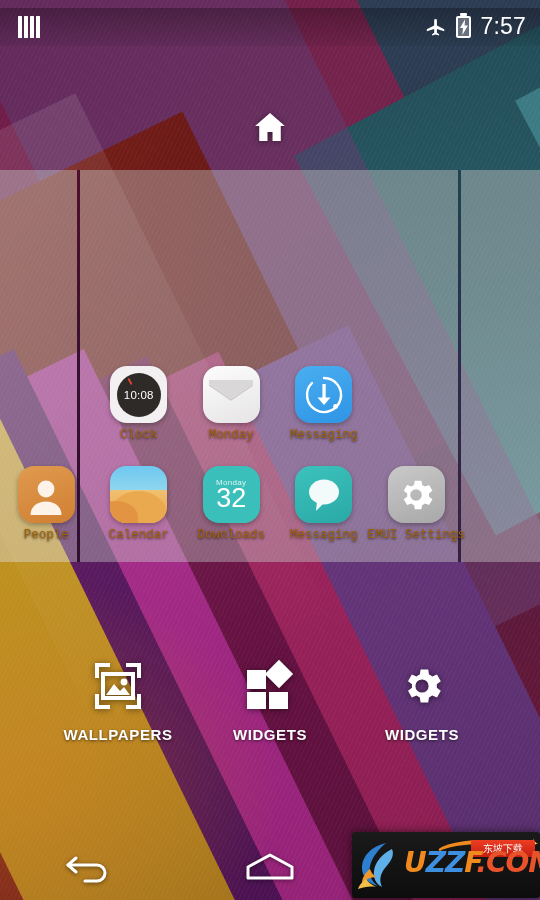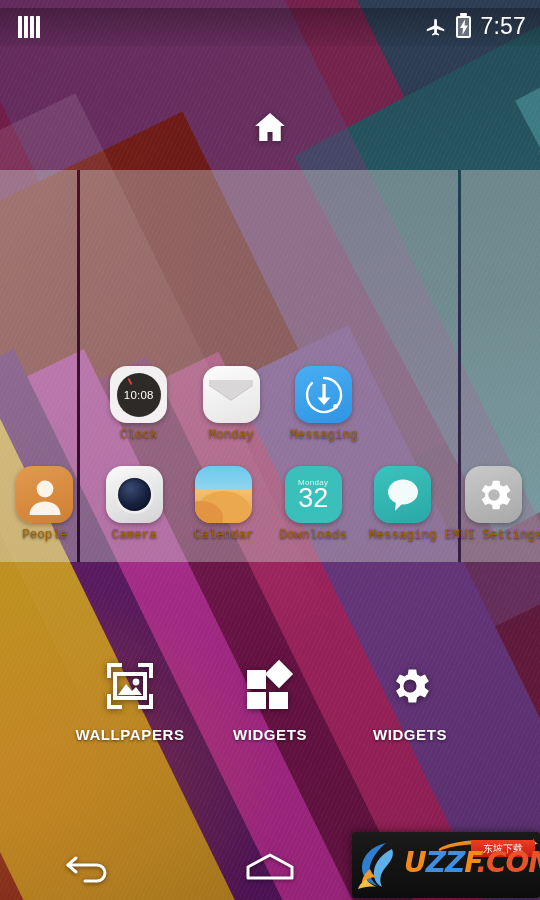--- a/index.html
+++ b/index.html
@@ -227,21 +227,21 @@
   .ic-cal .dow { color:#d9f5f3; font-size:8px; margin-top:0; letter-spacing:.3px; }
   .ic-cal .day { color:#fff; font-size:27px; line-height:.95; margin-top:-1px; font-weight:300; }
 
   .ic-emui { background:linear-gradient(160deg,#c9c9c9 0%, #a8a8a8 100%); }
 
   .ic-msg { background:linear-gradient(160deg,#3cc2bd 0%, #2aa9a6 100%); }
 
   
   #action-bar {
     position:absolute; top:660px; left:0; width:540px; height:120px; z-index:24;
-    display:flex; align-items:flex-start; justify-content:center; gap:0;
+    display:flex; align-items:flex-start; justify-content:center; gap:12px;
   }
   .action-item {
     width:140px; display:flex; flex-direction:column; align-items:center; gap:14px;
   }
   .action-icon { height:52px; display:flex; align-items:center; justify-content:center;
                  filter:drop-shadow(0 1px 3px rgba(0,0,0,.5)); }
   .action-label {
     color:#fff; font-size:15px; font-weight:700; letter-spacing:.6px;
     text-shadow:0 1px 3px rgba(0,0,0,.6);
   }
@@ -400,26 +400,20 @@
     <div class="app-cell">
       <div class="app-icon ic-people">
         <svg width="40" height="40" viewBox="0 0 40 40">
           <circle cx="20" cy="14" r="8.4" fill="#fdf3e8"></circle>
           <path d="M4.5 40c0-8.6 7-13.6 15.5-13.6S35.5 31.4 35.5 40z" fill="#fdf3e8"></path>
         </svg>
       </div>
       <div class="app-label">People</div>
     </div>
 
-    <div class="app-cell">
-      <div class="app-icon ic-camera">
-        <div class="lens"></div>
-      </div>
-      <div class="app-label">Camera</div>
-    </div>
 
     <div class="app-cell">
       <div class="app-icon ic-gallery">
         <span class="dune"></span>
         <span class="dune2"></span>
       </div>
       <div class="app-label">Calendar</div>
     </div>
 
     <div class="app-cell">

